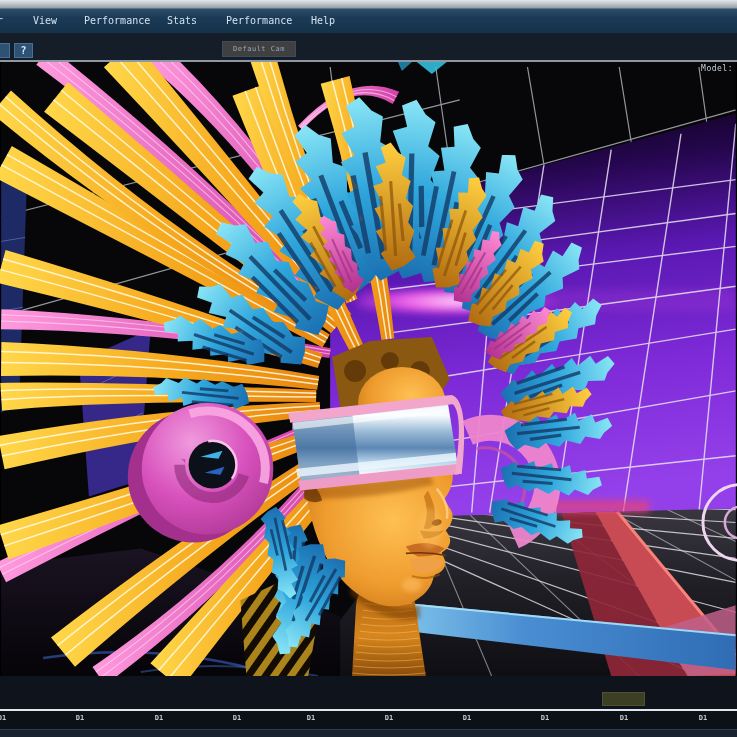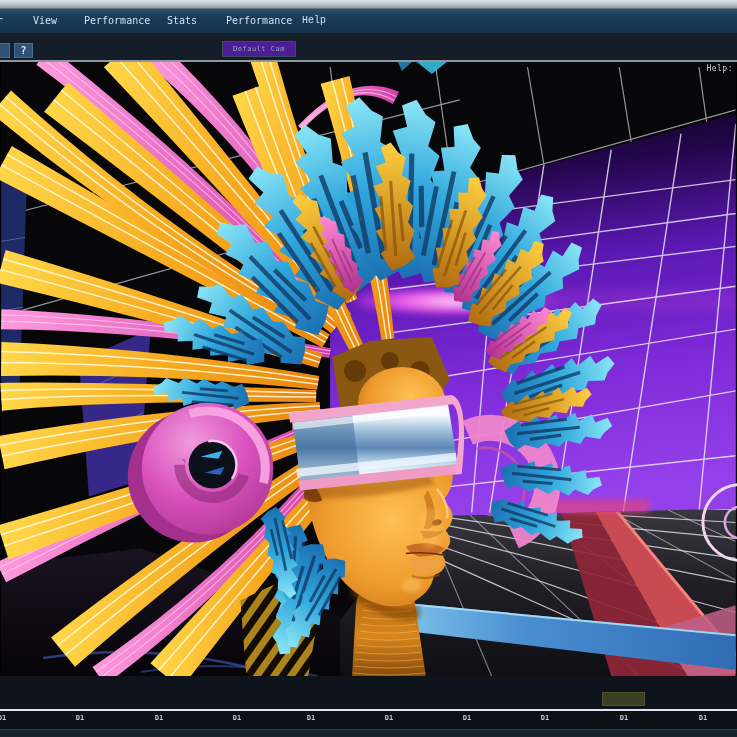--- a/index.html
+++ b/index.html
@@ -7,27 +7,27 @@
   .app{position:relative;width:737px;height:737px;background:#10151c;}
   
   .titlebar{height:9px;background:linear-gradient(#e3e6e9,#c7ccd2 40%,#949ca6);border-bottom:1px solid #69727c;box-sizing:border-box;}
   .menubar{position:relative;height:24px;background:linear-gradient(#2c4f6e,#1b3a55 35%,#16324b);}
   .menubar .mi{position:absolute;top:0;line-height:24px;font-size:10px;color:#d2e2f0;letter-spacing:0;cursor:default;}
   .mi:nth-of-type(1){left:-3px;}
   .mi:nth-of-type(2){left:33px;}
   .mi:nth-of-type(3){left:84px;}
   .mi:nth-of-type(4){left:167px;}
   .mi:nth-of-type(5){left:226px;text-align:right;}
-  .mi:nth-of-type(6){left:302px;font-family:Liberation Mono, monospace;}
+  .mi:nth-of-type(6){left:311px;}
   .toolbar{position:relative;height:27px;background:#141d28;border-bottom:2px solid #8e98a2;box-sizing:content-box;}
   .tbtn{position:absolute;top:10px;height:15px;background:#2e5174;border:1px solid #46709a;color:#d6e8f8;
     font-size:10px;font-weight:bold;font-family:inherit;padding:0;line-height:13px;text-align:center;}
   .tbtn.stub{left:-4px;width:14px;}
   .tbtn.help{left:14px;width:19px;}
-  .cambtn{position:absolute;left:222px;top:8px;width:74px;height:16px;background:#4c1d95;border:1px solid #3c4c5e;
+  .cambtn{position:absolute;left:222px;top:8px;width:74px;height:16px;background:#404040;border:1px solid #3c4c5e;
     color:#93a7b8;font-size:7px;font-family:inherit;letter-spacing:.5px;padding:0;line-height:14px;}
   
   .viewport{position:relative;width:737px;height:614px;background:#000;overflow:hidden;}
   .viewport svg{display:block;}
   .model-label{position:absolute;top:2px;right:4px;font-size:8px;color:#c9d2da;letter-spacing:.5px;}
   
   .timeline{position:relative;height:33px;background:#0f141c;}
   .tchip{position:absolute;left:602px;top:16px;width:43px;height:14px;background:#3c3f24;border:1px solid #50542e;box-sizing:border-box;}
   .sepline{height:2px;background:#dfe6ee;}
   .ruler{position:relative;height:18px;background:#0c1017;}
@@ -418,21 +418,21 @@
       <g id="layer-feathers3">
           <use href="#cfC" transform="translate(300 466) rotate(188) scale(1.05)"></use>
           <use href="#cfC" transform="translate(322 486) rotate(202) scale(1.15)"></use>
           <use href="#cfC" transform="translate(344 502) rotate(214) scale(1)"></use>
           <use href="#cfC" transform="translate(276 448) rotate(172) scale(0.9)"></use>
         </g>
 
       <polygon points="417,0 447,0 432,12" fill="#35c8e8" opacity=".85"></polygon>
       <polygon points="398,0 412,0 402,9" fill="#2aa8d8" opacity=".7"></polygon>
     </svg>
-    <div class="model-label">Help:</div>
+    <div class="model-label">Model:</div>
   </div>
 
   <div class="timeline">
     <div class="tchip"></div>
   </div>
   <div class="sepline"></div>
   <div class="ruler">
     <span>D1</span>
     <span>D1</span>
     <span>D1</span>

